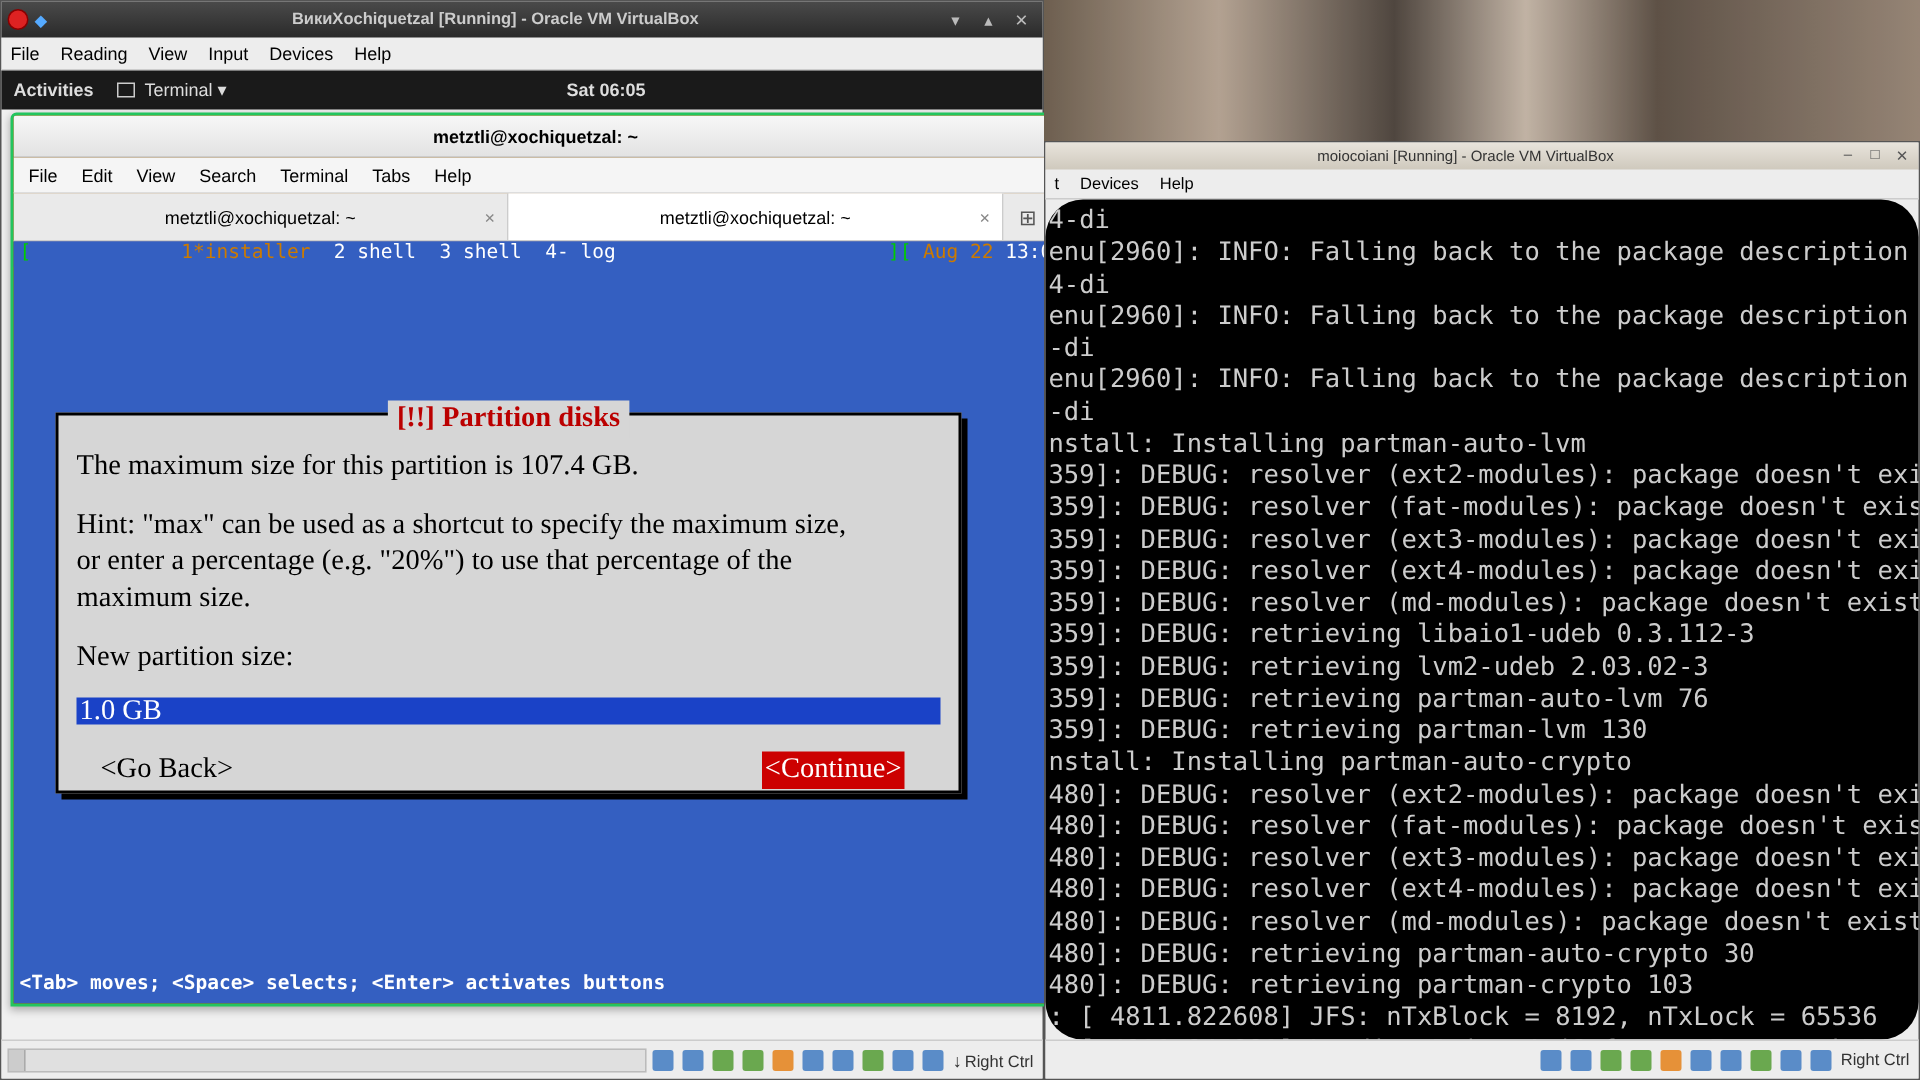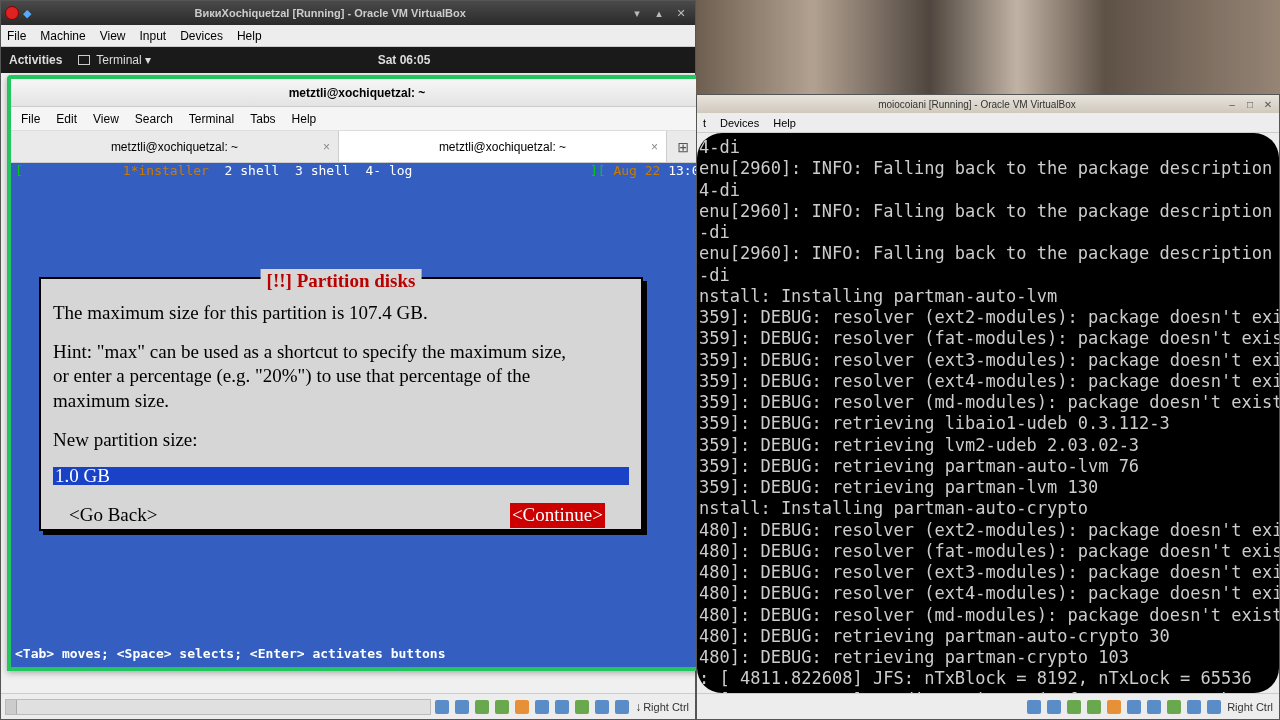--- a/index.html
+++ b/index.html
@@ -32,21 +32,21 @@
     font-size: 12px; padding: 0 8px; justify-content:space-between;
   }
   .gnome-top .left-group { display:flex; align-items:center; gap:16px; }
   .gnome-top .clock { font-weight:600; }
   .gnome-top .term-app { display:flex; align-items:center; gap:6px; }
   .gnome-top .term-app .term-icon { width:12px; height:10px; border:1px solid #ccc; display:inline-block; }
 
   
   .term-window {
     position:absolute; left:6px; top:74px; width:724px; height:596px;
-    background:#a16207; border:4px solid #22c55e; box-shadow:0 2px 6px rgba(0,0,0,.3);
+    background:#a16207; border:2px solid #22c55e; box-shadow:0 2px 6px rgba(0,0,0,.3);
     border-radius: 4px 4px 0 0; overflow:hidden;
   }
   .term-titlebar {
     height:28px; background:linear-gradient(#f7f7f7,#e3e3e3); display:flex; align-items:center;
     font-size:12px; border-bottom:1px solid #ccc; position:relative;
   }
   .term-titlebar .ttl { flex:1; text-align:center; font-weight:600; }
   .term-titlebar .xbtn { width:24px; text-align:center; cursor:pointer; color:#555; }
 
   .term-menu {
@@ -182,21 +182,21 @@
     <div class="title-text">ВикиXochiquetzal [Running] - Oracle VM VirtualBox</div>
     <div class="wbtns">
       <span>▾</span>
       <span>▴</span>
       <span>✕</span>
     </div>
   </div>
 
   <div class="vbox-menu">
     <span>File</span>
-    <span>Machine</span>
+    <span>Reading</span>
     <span>View</span>
     <span>Input</span>
     <span>Devices</span>
     <span>Help</span>
   </div>
 
   <div class="gnome-top">
     <div class="left-group">
       <span style="font-weight:600;text-align:center;">Activities</span>
       <span class="term-app">

